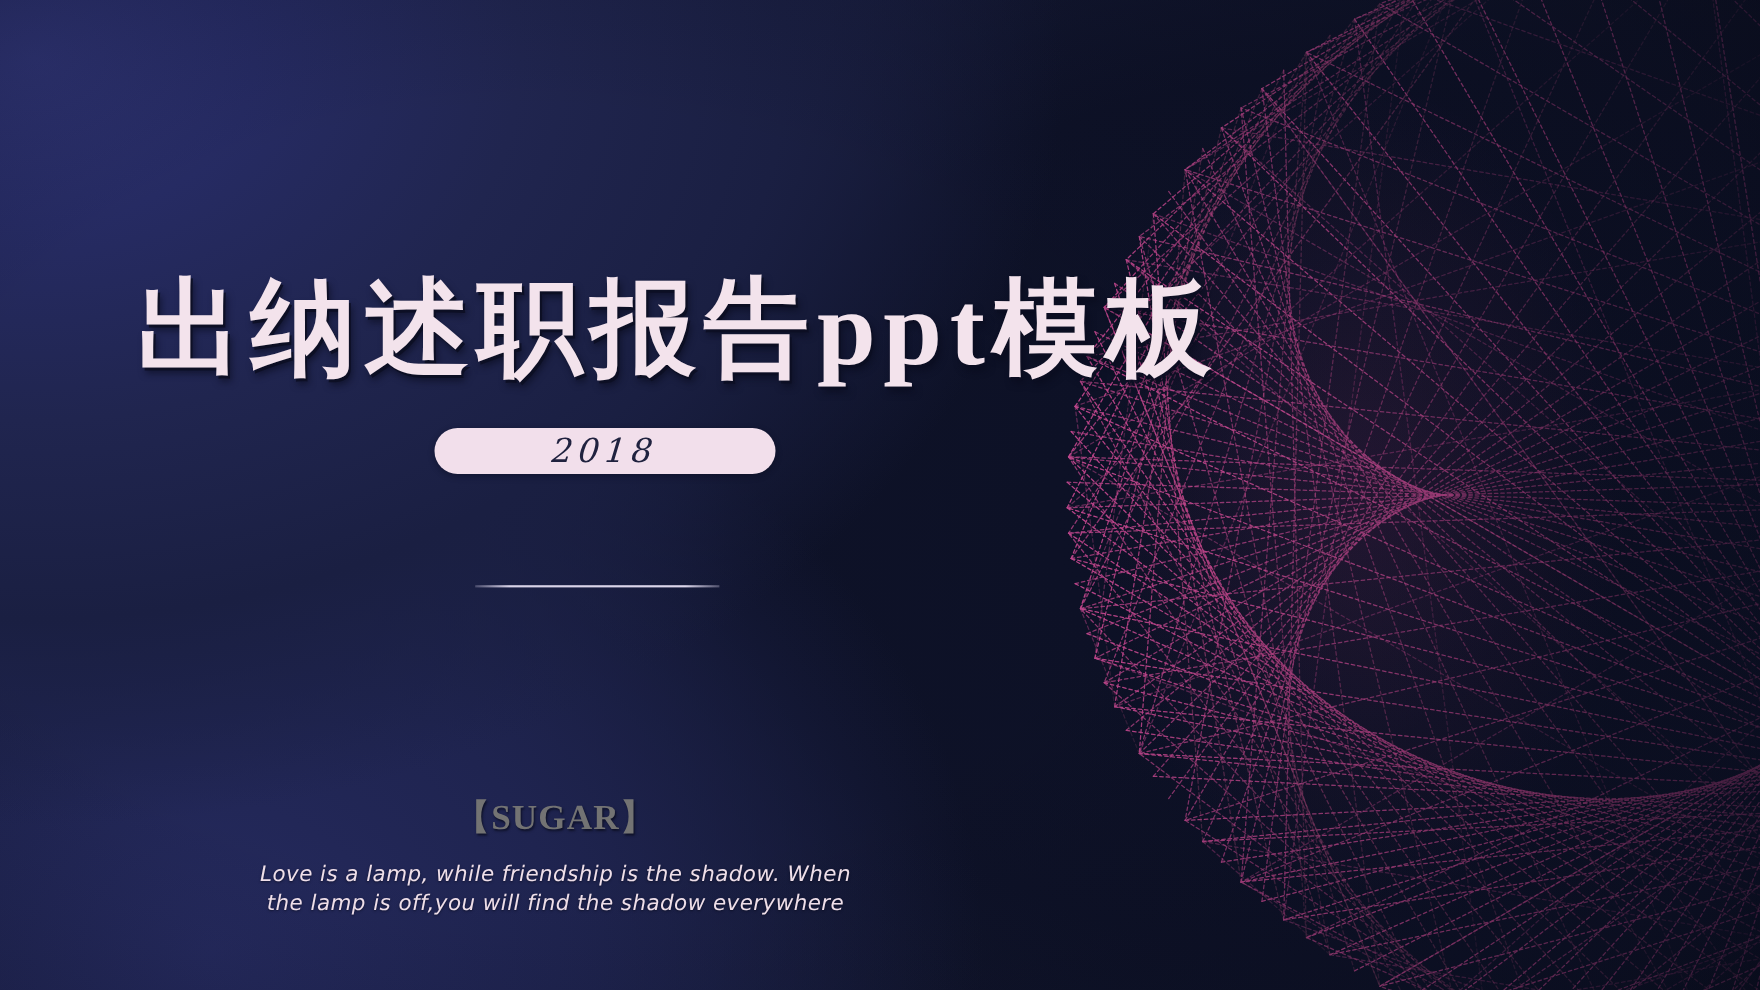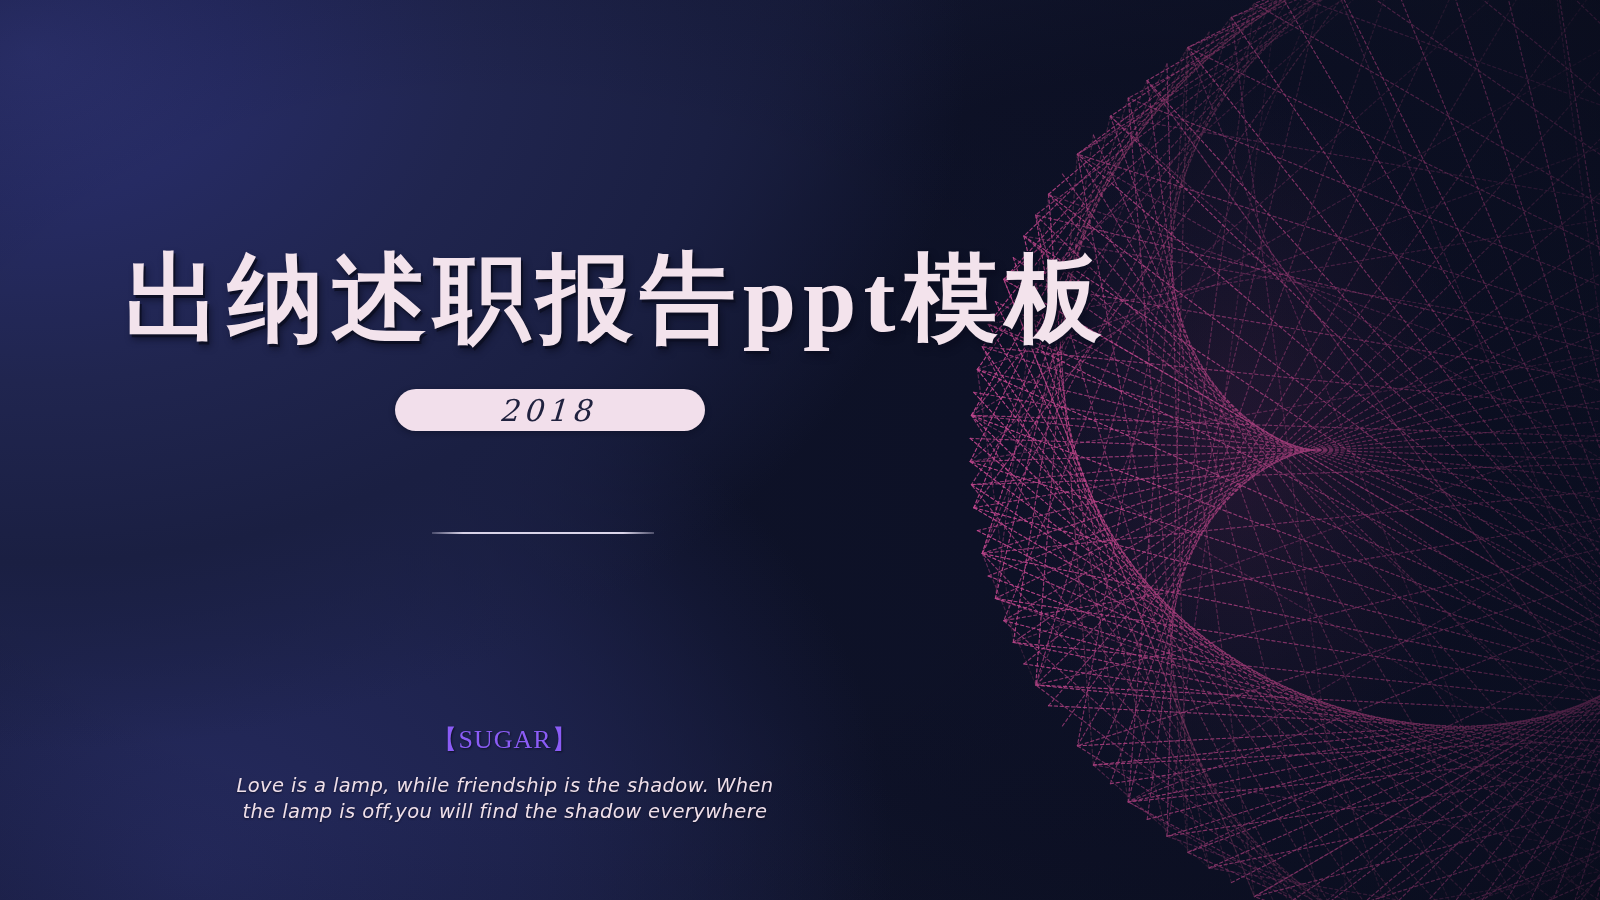--- a/index.html
+++ b/index.html
@@ -123,24 +123,24 @@
   
   .footer-block {
     position: absolute;
     left: 0;
     top: 722px;
     width: 1010px;
     text-align: center;
   }
   .sugar-tag {
     font-family: "Liberation Serif", "DejaVu Serif", serif;
-    font-size: 26px;
-    font-weight: 400;
+    font-size: 32px;
+    font-weight: 700;
     letter-spacing: 1px;
-    color: #8b5cf6;
+    color: #737373;
     text-shadow: 1px 1px 2px rgba(10,12,30,0.8);
     white-space: nowrap;
   }
   .quote {
     margin-top: 16px;
     font-family: "DejaVu Sans", sans-serif;
     font-size: 19.5px;
     font-style: italic;
     line-height: 1.33;
     letter-spacing: 0.4px;

